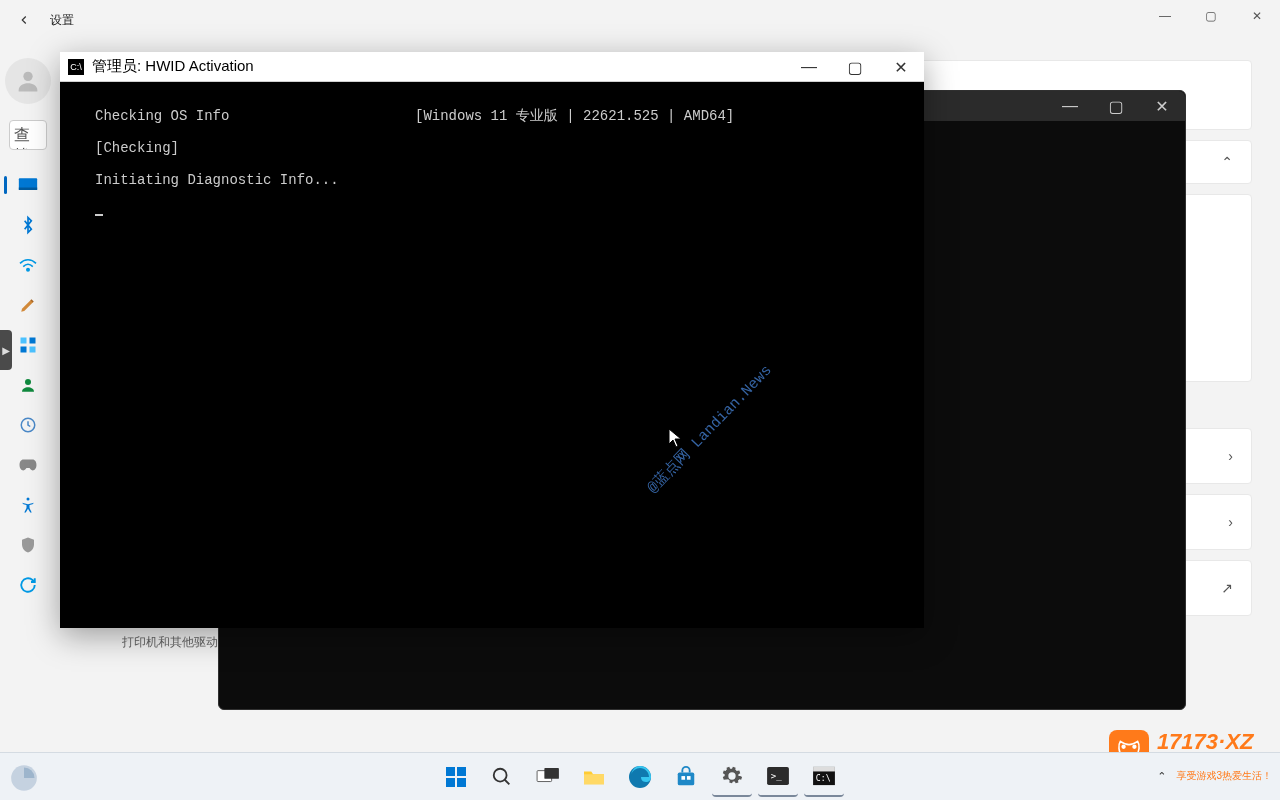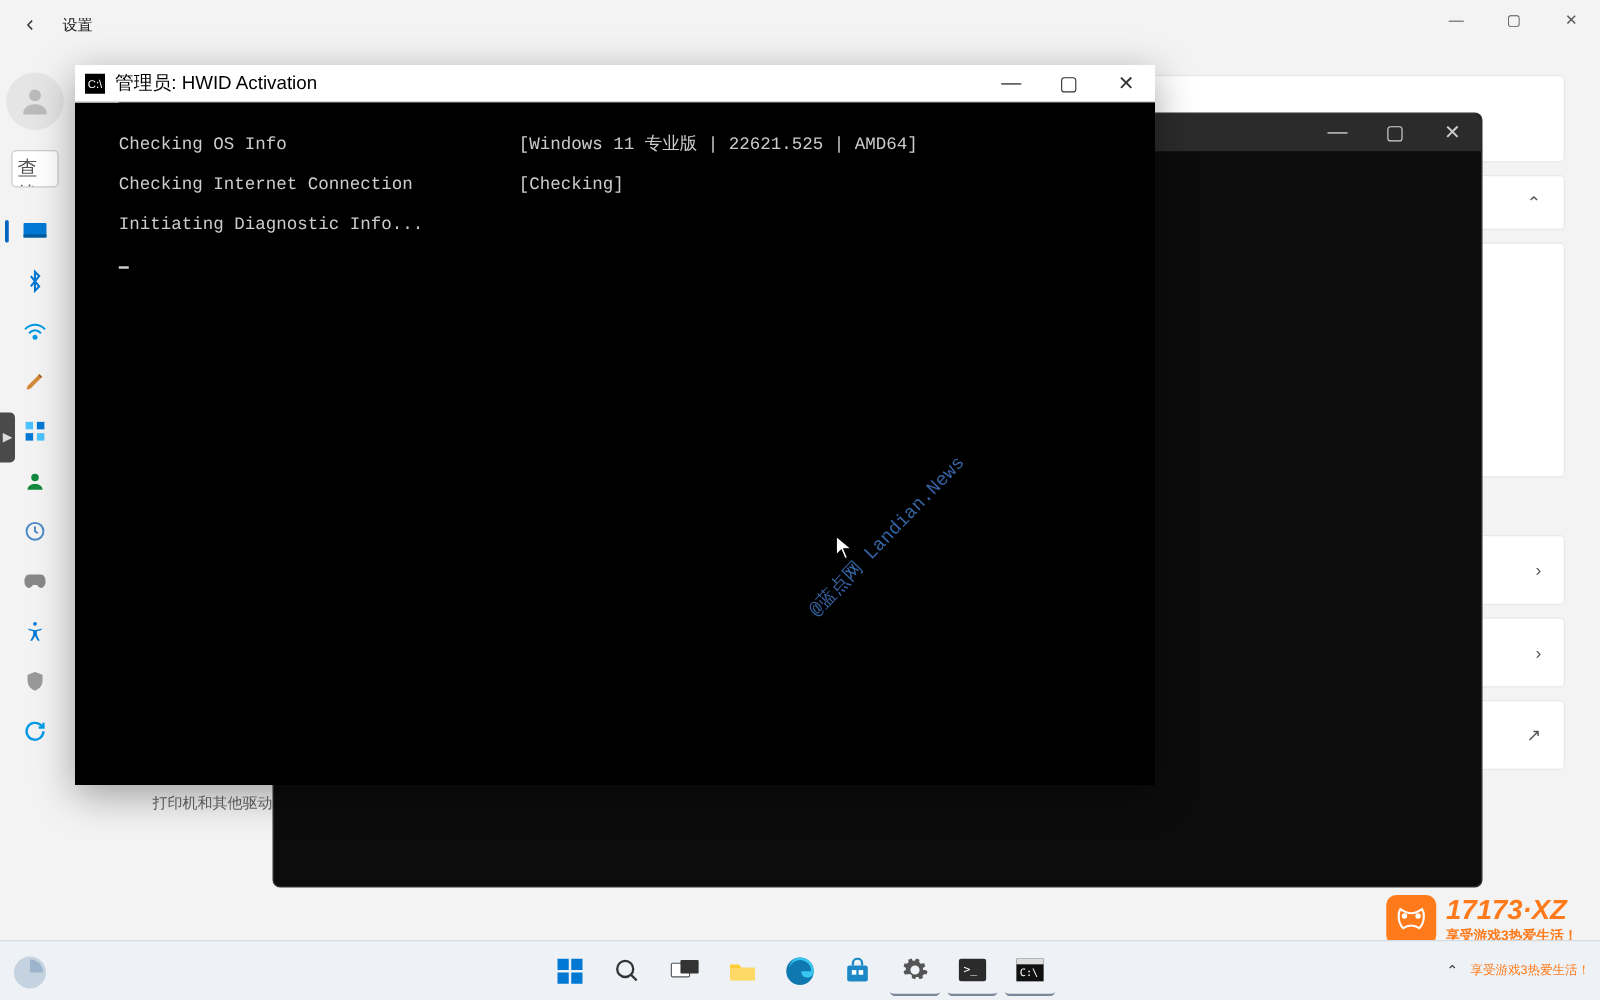--- a/index.html
+++ b/index.html
@@ -166,21 +166,21 @@
     transform: rotate(-46deg);
     opacity: .9;
     pointer-events:none;
     white-space:nowrap;
   }
   .cursor {
     position:absolute; left:668px; top:428px;
   }
 
   .site-logo {
-    position:absolute; right:18px; bottom:44px;
+    position:absolute; right:18px; bottom:30px;
     display:flex; align-items:center;
     pointer-events:none;
   }
   .site-logo .badge {
     width:40px;height:40px;border-radius:8px;background:#ff7a1a;
     display:flex;align-items:center;justify-content:center;
     color:#fff;font-weight:bold;
     margin-right:8px;
   }
   .site-logo .txt1 { color:#ff7a1a; font-weight:800; font-size:22px; font-style:italic;}
@@ -378,21 +378,21 @@
     <div class="icon">C:\</div>
     <span class="title">管理员:   HWID Activation</span>
     <div class="console-ctrls">
       <div>—</div>
       <div>▢</div>
       <div>✕</div>
     </div>
   </div>
   <div class="console-body">
 <span class="console-line"><span class="cl-left" style="width:320px">Checking OS Info</span><span class="cl-right">[Windows 11 专业版 | 22621.525 | AMD64]</span></span>
-<span class="console-line"><span class="cl-left" style="width:320px">Checking Internet Connection</span><span class="cl-right">[Checking]</span></span>
+<span class="console-line"><span class="cl-right">[Checking]</span></span>
 <span class="console-line"><span class="cl-left">Initiating Diagnostic Info...</span></span>
 <span style="background:#ccc;display:inline-block;width:8px;height:2px;margin-top:2px"></span>
     <div class="watermark">@蓝点网 Landian.News</div>
   </div>
 </div>
 
 <div class="cursor">
   <svg width="14" height="20" viewBox="0 0 14 20">
       <path d="M1 1l0 15 4-4 3 7 2-1-3-7 6 0z" fill="#fff" stroke="#000"></path>
     </svg>

